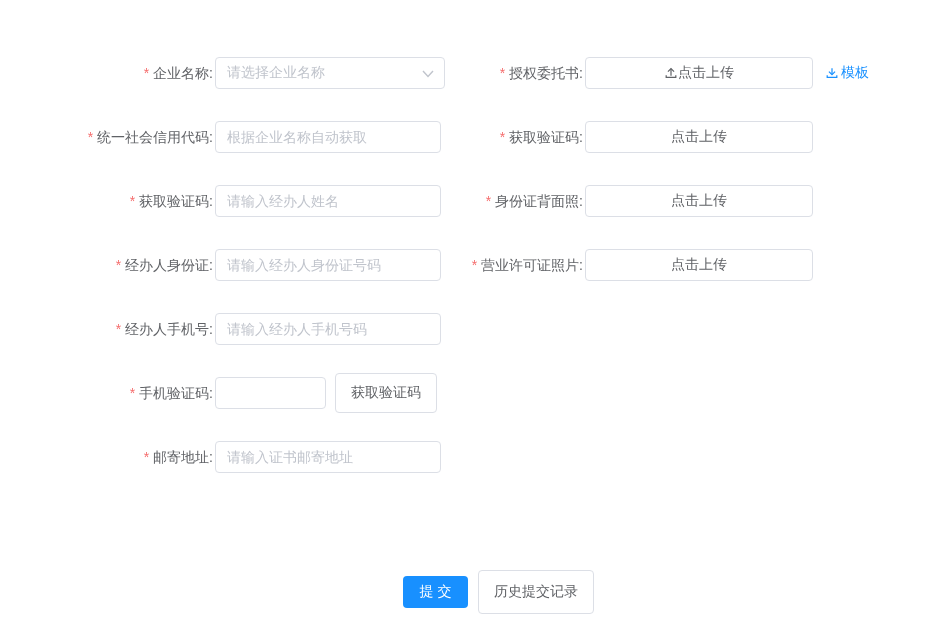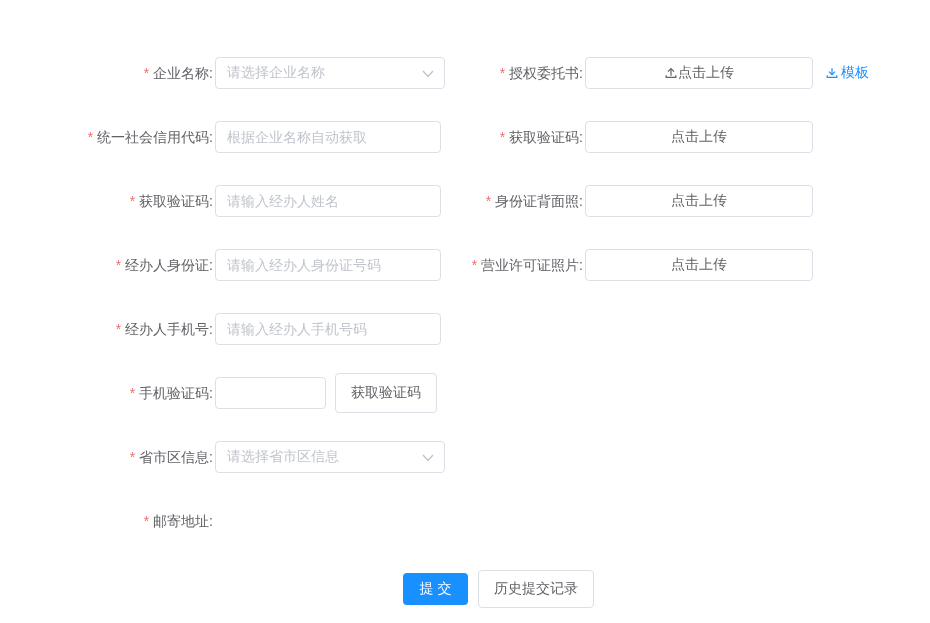--- a/index.html
+++ b/index.html
@@ -65,21 +65,21 @@
 
   .actions { position:absolute; top:570px; left:403px; display:flex; align-items:center;border-radius:12px; }
   .btn-primary {
     min-width:65px; height:32px; padding:0 15px;
     background:#1890ff; color:#ffffff;
     border:none; border-radius:4px;
     font-size:14px; font-family:"Liberation Sans", sans-serif;
     cursor:pointer; white-space:nowrap;
   }
   .btn-default {
-    margin-left:10px; height:38px; padding:0 15px;
+    margin-left:10px; height:44px; padding:0 15px;
     background:#fff; color:#606266;
     border:1px solid #dcdfe6; border-radius:4px;
     font-size:14px; font-family:"Liberation Sans", sans-serif;
     cursor:pointer; white-space:nowrap;
   }
   .icon svg { display:block; }
 </style>
 </head>
 <body>
 
@@ -130,36 +130,26 @@
     </div>
 
     <div class="row">
       <div class="label"><span class="req">*</span><span>手机验证码:</span></div>
       <div class="control">
         <input class="input sms-input" type="text" placeholder="" style="">
         <button class="code-btn">获取验证码</button>
       </div>
     </div>
 
-    <div class="row">
-      <div class="label"><span class="req">*</span><span>省市区信息:</span></div>
-      <div class="control">
-        <div class="select">
-          <span class="ph">请选择省市区信息</span>
-          <span class="chev icon">
-              <svg width="12" height="8" viewBox="0 0 12 8">
-                <polyline points="1,1 6,6.5 11,1" fill="none" stroke="#c0c4cc" stroke-width="1.4"></polyline>
-              </svg>
-            </span>
-        </div>
-      </div>
-    </div>
 
     <div class="row">
       <div class="label"><span class="req">*</span><span>邮寄地址:</span></div>
+      <div class="control">
+        <input class="input" type="text" placeholder="请输入证书邮寄地址" style="">
+      </div>
     </div>
 
   </div>
 
   <div class="col">
 
     <div class="row row-r">
       <div class="label"><span class="req">*</span><span>授权委托书:</span></div>
       <div class="control">
         <button class="upload-btn">

